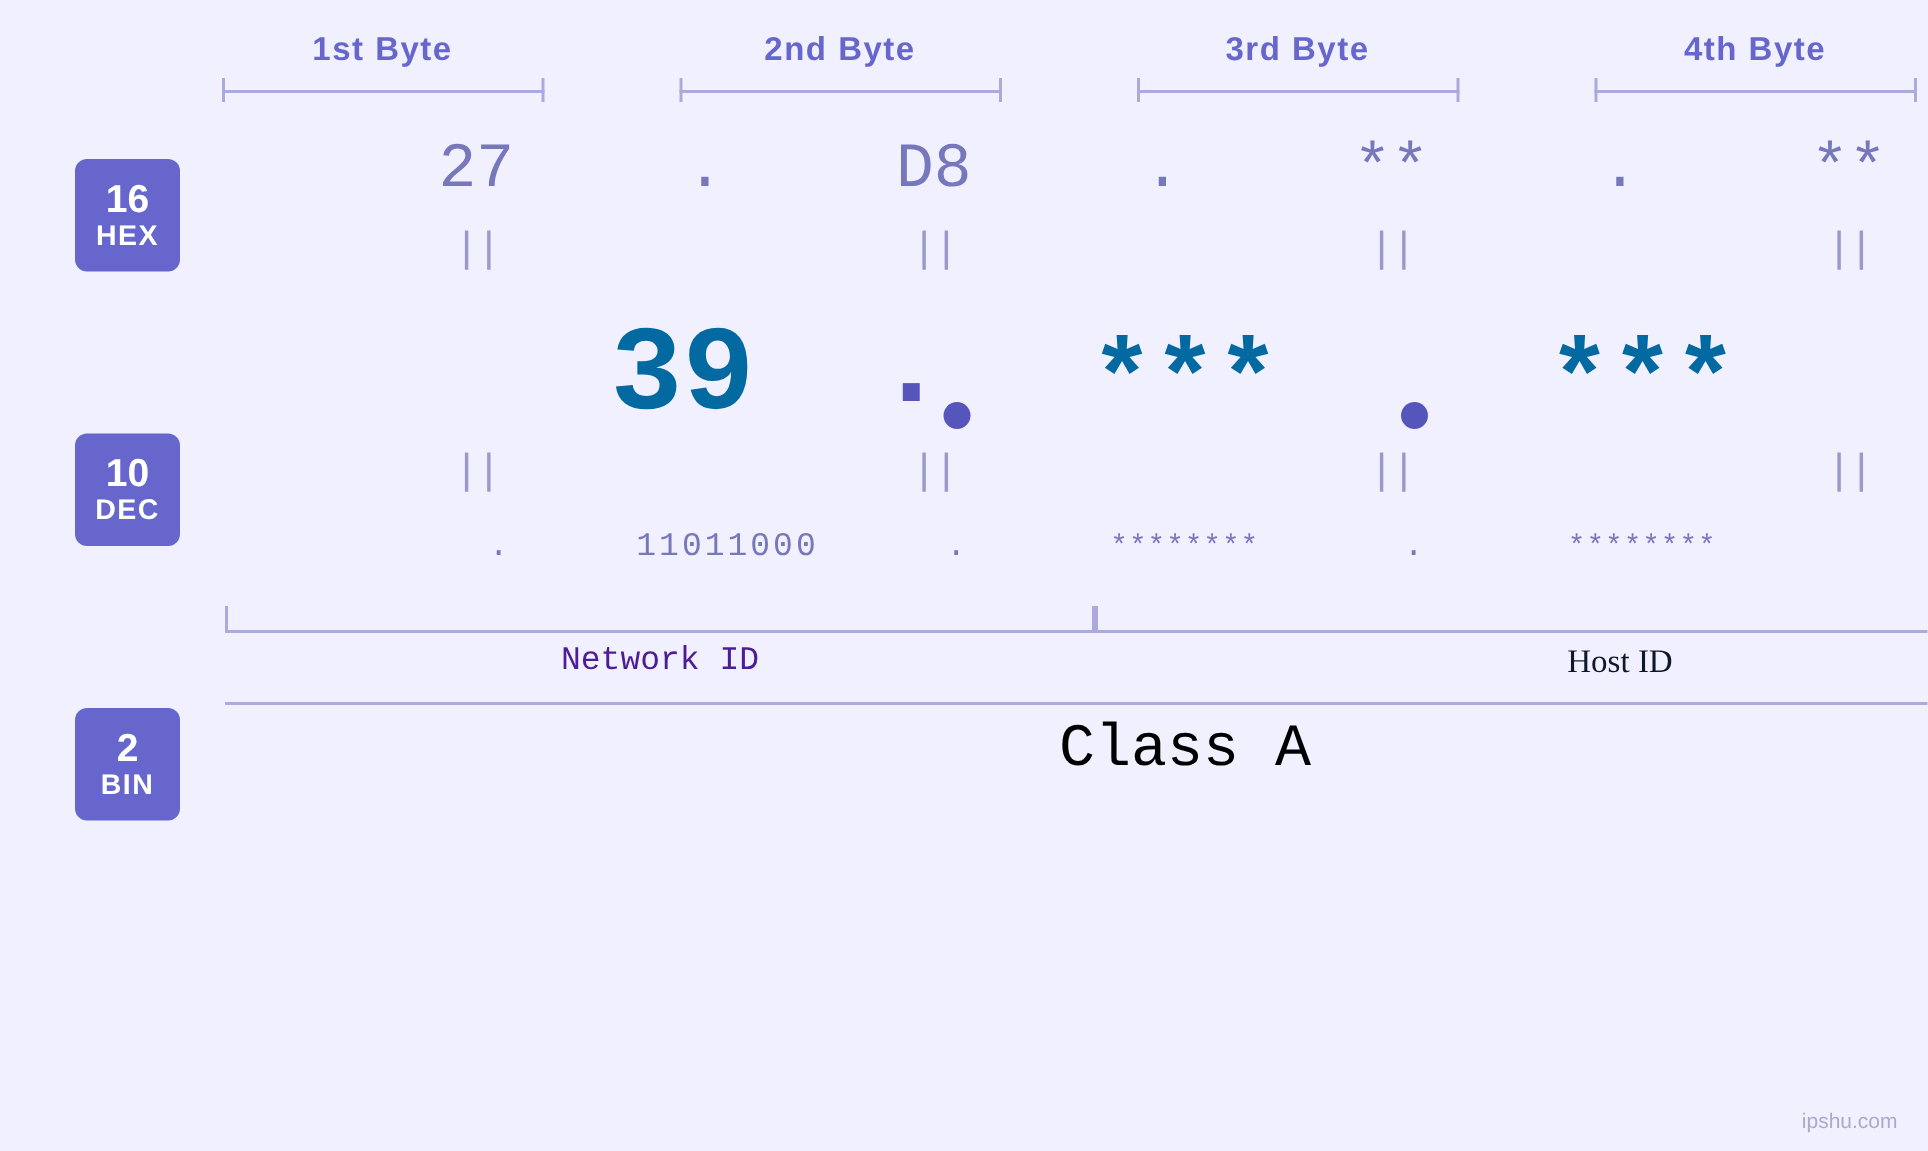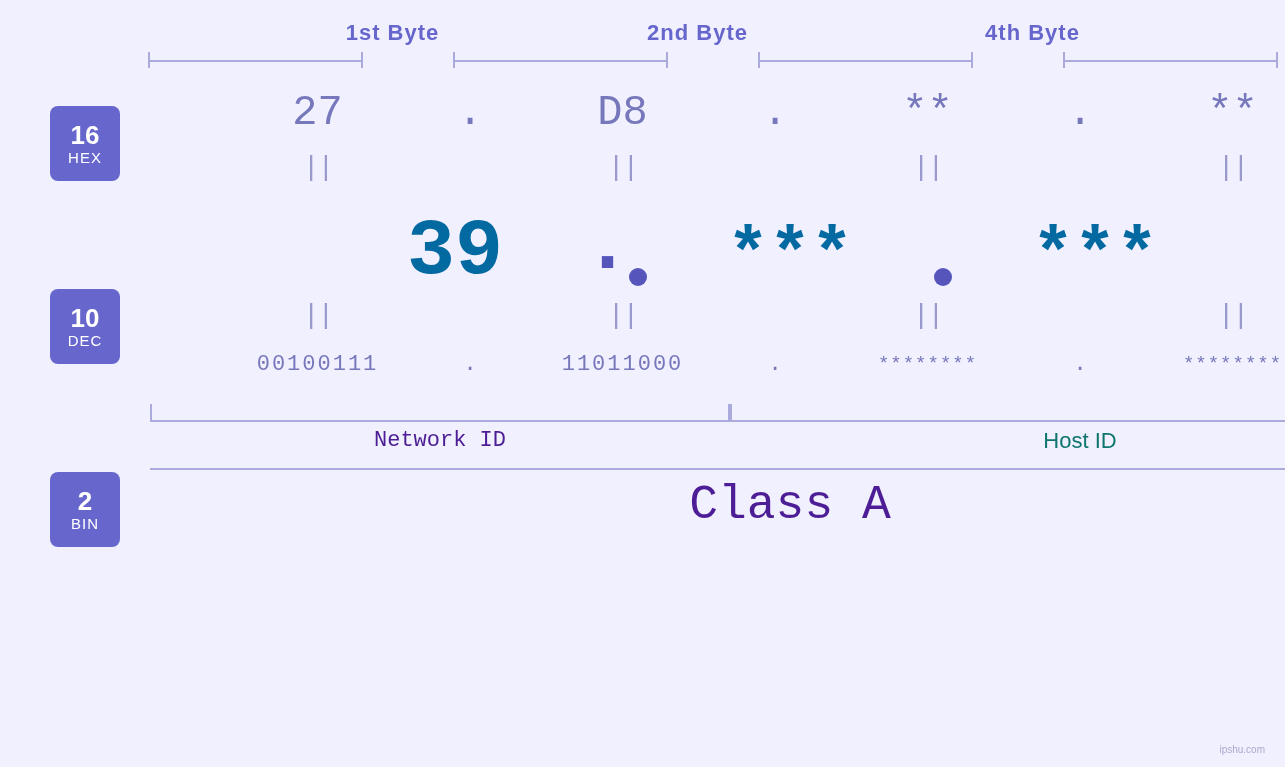--- a/index.html
+++ b/index.html
@@ -115,22 +115,22 @@
       font-family: Arial, sans-serif;
     }
 
     .badge .badge-num {
       font-size: 26px;
       font-weight: bold;
       line-height: 1.1;
     }
 
     .badge .badge-label {
-      font-size: 15px;
-      font-weight: 400;
+      font-size: 19px;
+      font-weight: 700;
       letter-spacing: 1px;
     }
 
     
     .data-cols {
       display: flex;
       flex: 1;
       flex-direction: column;
     }
 
@@ -224,21 +224,21 @@
       font-size: 22px;
       color: #7777bb;
     }
 
     
     .watermark {
       position: absolute;
       bottom: 12px;
       right: 20px;
       color: #aaaacc;
-      font-size: 10px;
+      font-size: 14px;
       font-family: Arial, sans-serif;
     }
 
     .masked {
       color: #8888cc;
     }
 
     .dec-row {
       line-height: 1;
     }
@@ -250,20 +250,21 @@
 </head>
 <body>
 
 <div class="container">
 
   <div class="byte-headers">
     <div class="byte-header">1st Byte</div>
     <div style="width:30px"></div>
     <div class="byte-header">2nd Byte</div>
     <div style="width:30px"></div>
+    <div class="byte-header">3rd Byte</div>
     <div style="width:30px"></div>
     <div class="byte-header">4th Byte</div>
   </div>
 
   <div class="bracket-row">
     <div class="bracket">
         <div class="right-bracket"></div>
       </div>
     <div style="width:30px"></div>
     <div class="bracket">
@@ -379,23 +380,20 @@
         <div class="equals-cell">
           <span class="equals-sign">||</span>
         </div>
         <div class="equals-dot-cell"></div>
         <div class="equals-cell">
           <span class="equals-sign">||</span>
         </div>
       </div>
 
       <div class="number-row bin-row" style="height:60px;">
-        <div class="cell">
-          <span class="value">00100111</span>
-        </div>
         <div class="dot-cell">
           <span class="dot">.</span>
         </div>
         <div class="cell">
           <span class="value">11011000</span>
         </div>
         <div class="dot-cell">
           <span class="dot">.</span>
         </div>
         <div class="cell">
@@ -422,28 +420,28 @@
           <div style="position:absolute;left:0;bottom:0;width:2px;height:18px;background:#aaaadd;"></div>
 
         </div>
       </div>
 
       <div style="display:flex; width:100%; margin-top:6px; padding-left:30px;">
         <div style="width:580px; text-align:center;">
           <span style="color:#4c1d95; font-size:22px; font-family:'Courier New',Courier,monospace;">Network ID</span>
         </div>
         <div style="width:700px; text-align:center;">
-          <span style="color:#0f766e; font-size:22px; font-family:Liberation Sans, sans-serif;">Host ID</span>
+          <span style="color:#0f172a; font-size:22px; font-family:Liberation Serif, serif;">Host ID</span>
         </div>
       </div>
 
       <div style="position:relative; width:100%; margin-top:14px; padding-left:30px;">
         <div style="height:2px; background:#aaaadd; margin-left:0; margin-right:0;"></div>
         <div style="text-align:center; margin-top:8px;">
-          <span style="font-size:48px; color:#4c1d95; font-family:'Courier New',Courier,monospace;">Class A</span>
+          <span style="font-size:40px; color:#000000; font-family:'Courier New',Courier,monospace;">Class A</span>
         </div>
       </div>
 
     </div>
   </div>
 
 </div>
 
 <div class="watermark">ipshu.com</div>
 

